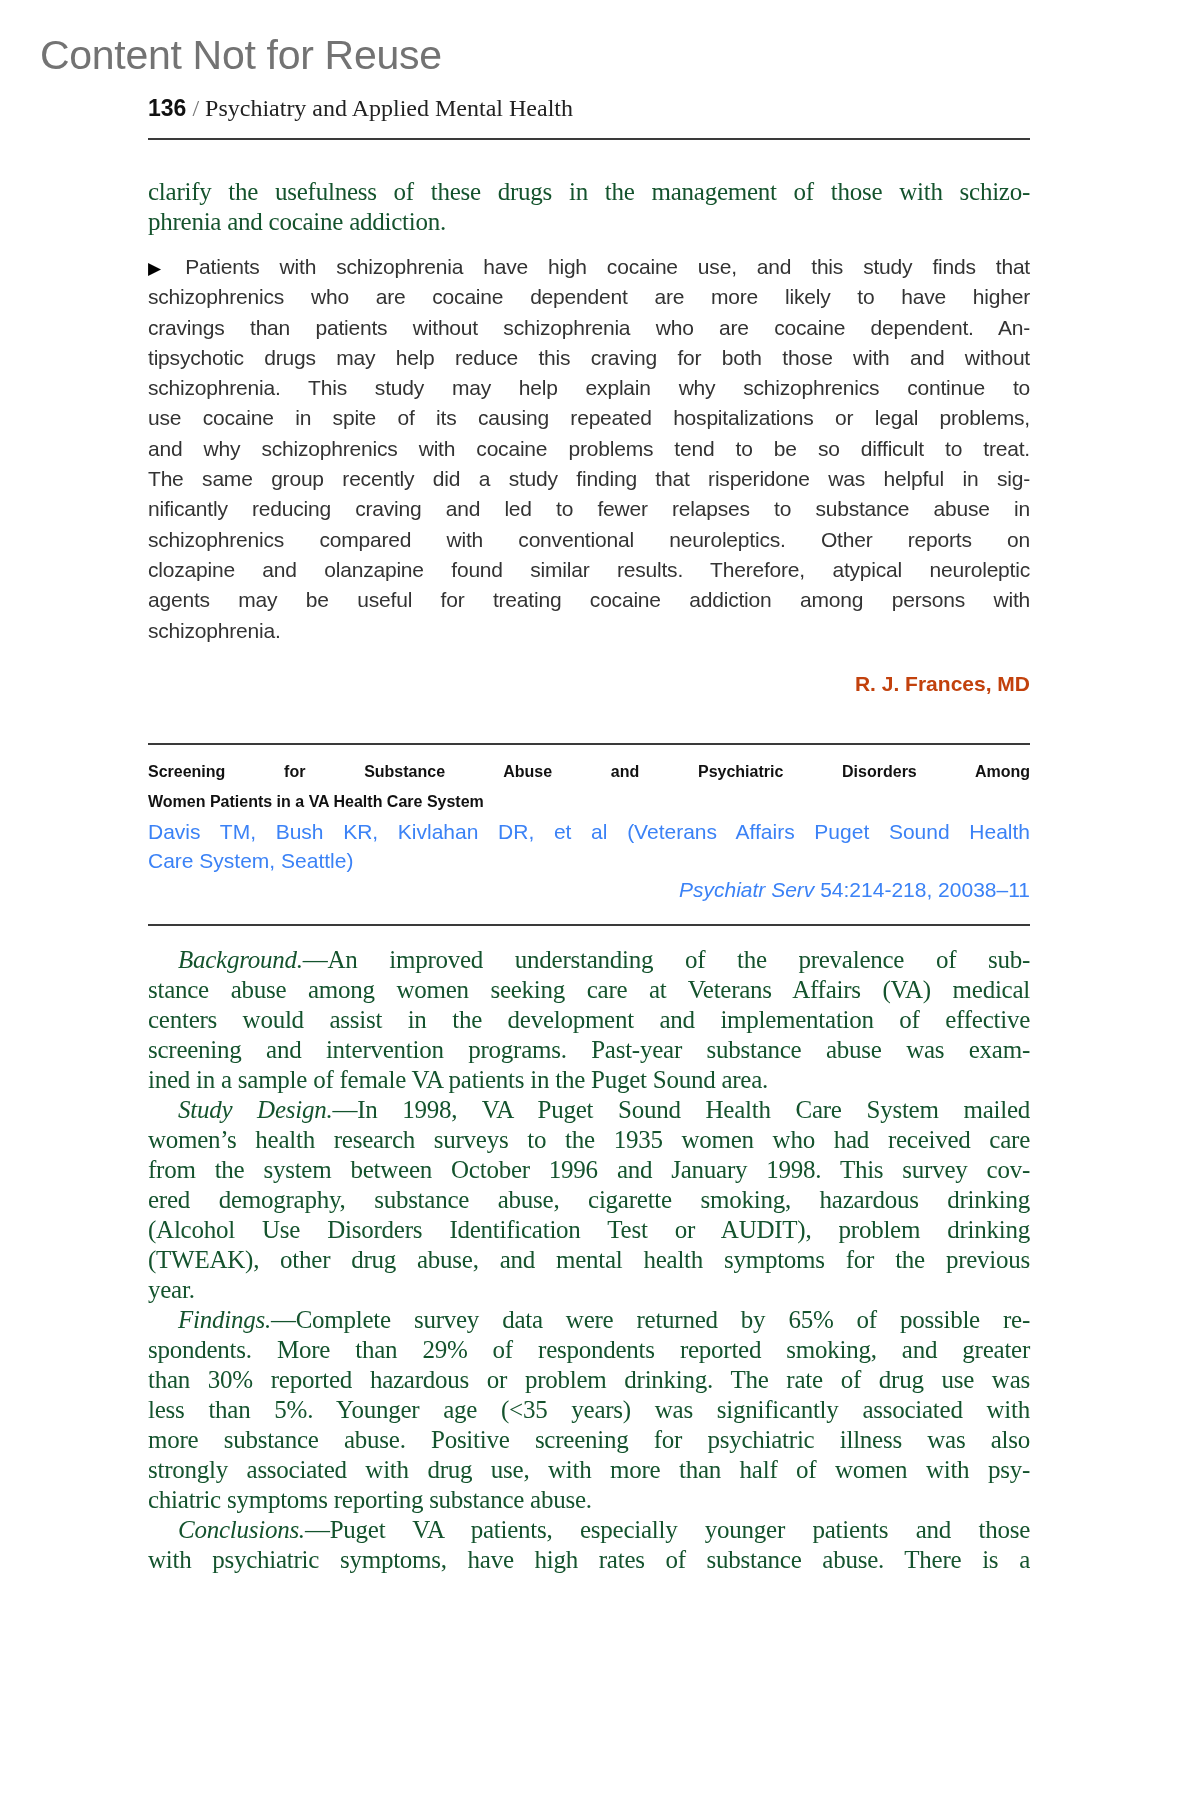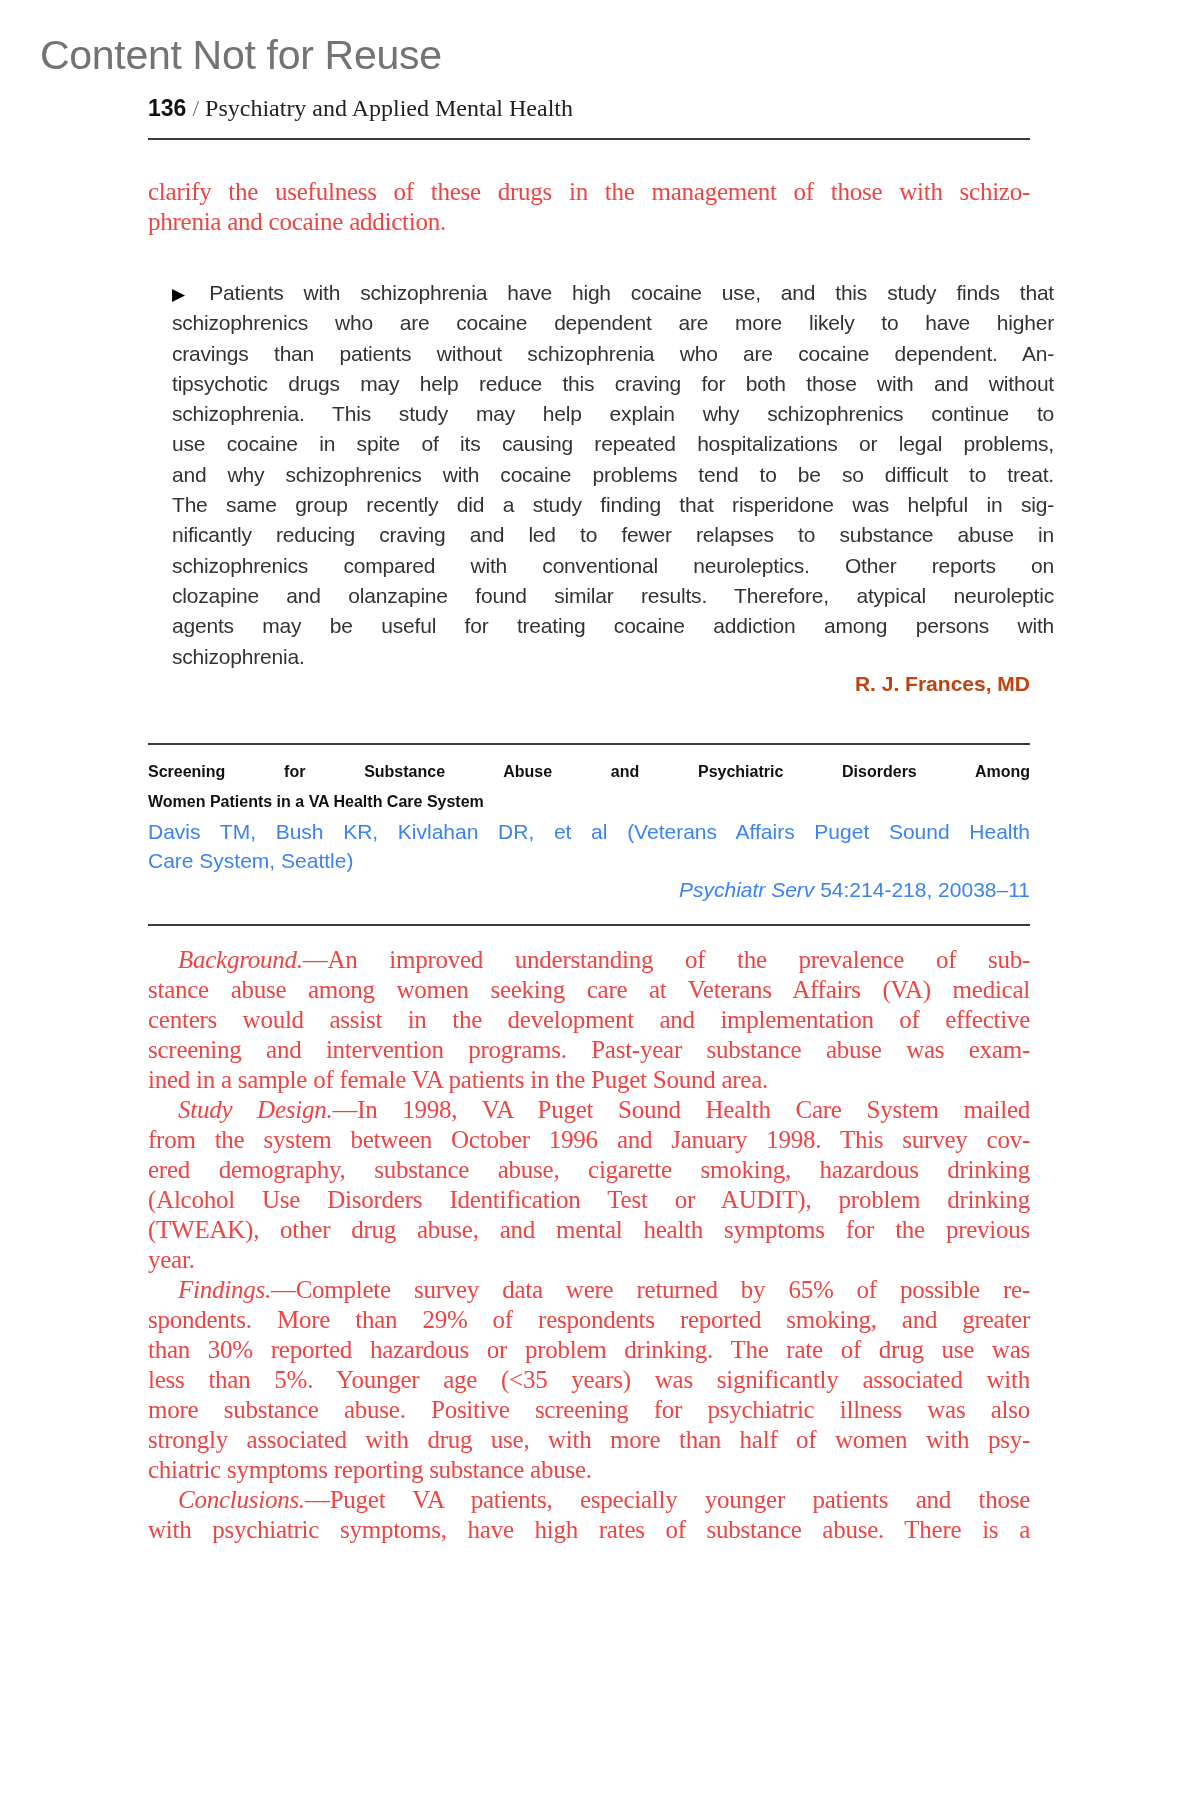--- a/index.html
+++ b/index.html
@@ -15,21 +15,21 @@
   }
   .running-head .pg { font-family: "Liberation Sans", sans-serif; font-weight: bold; font-size: 23px; color: #111; }
   .running-head .slash { color: #777; margin: 0 6px; }
   .rule { position: absolute; left: 148px; width: 882px; height: 2px; background: #3a3a3a; }
   .block { position: absolute; left: 148px; width: 882px; }
   .line {
     display: block; height: 30px; line-height: 30px; white-space: nowrap;
     text-align: justify; text-align-last: justify;
   }
   .line.last { text-align-last: left; }
-  .serif { font-family: "Liberation Serif", serif; font-size: 25px; color: #ef4444; letter-spacing: -0.25px; }
+  .serif { font-family: "Liberation Serif", serif; font-size: 25px; color: #14532d; letter-spacing: -0.25px; }
   .sans { font-family: "Liberation Sans", sans-serif; font-size: 21px; color: #333; letter-spacing: -0.2px; }
   .sans .line { height: 30.3px; line-height: 30.3px; }
   .indent { padding-left: 30px; }
   .arrow { font-size: 17px; color: #000; margin-right: 10px; }
   .author-sig {
     position: absolute; right: 170px; top: 672px;
     font-family: "Liberation Sans", sans-serif; font-weight: bold; font-size: 21px; color: #c2410c;
   }
   .title { font-family: "Liberation Sans", sans-serif; font-weight: bold; font-size: 16px; color: #111; }
   .title .line { height: 30px; line-height: 30px; }
@@ -46,21 +46,21 @@
 <div class="running-head">
   <span class="pg">136</span><span class="slash">/</span><span>Psychiatry and Applied Mental Health</span>
 </div>
 <div class="rule" style="top:138px;"></div>
 
 <div class="block serif" style="top:177px;">
   <span class="line">clarify the usefulness of these drugs in the management of those with schizo-</span>
   <span class="line last">phrenia and cocaine addiction.</span>
 </div>
 
-<div class="block sans" style="top:278px;margin-left:24px;">
+<div class="block sans" style="top:252px;">
   <span class="line"><span class="arrow">▶</span><span>Patients with schizophrenia have high cocaine use, and this study finds that</span></span>
   <span class="line">schizophrenics who are cocaine dependent are more likely to have higher</span>
   <span class="line">cravings than patients without schizophrenia who are cocaine dependent. An-</span>
   <span class="line">tipsychotic drugs may help reduce this craving for both those with and without</span>
   <span class="line">schizophrenia. This study may help explain why schizophrenics continue to</span>
   <span class="line">use cocaine in spite of its causing repeated hospitalizations or legal problems,</span>
   <span class="line">and why schizophrenics with cocaine problems tend to be so difficult to treat.</span>
   <span class="line">The same group recently did a study finding that risperidone was helpful in sig-</span>
   <span class="line">nificantly reducing craving and led to fewer relapses to substance abuse in</span>
   <span class="line">schizophrenics compared with conventional neuroleptics. Other reports on</span>
@@ -90,20 +90,21 @@
 
 <div class="block serif" style="top:945px;">
 
   <span class="line indent"><em>Background.</em><span>—An improved understanding of the prevalence of sub-</span></span>
   <span class="line">stance abuse among women seeking care at Veterans Affairs (VA) medical</span>
   <span class="line">centers would assist in the development and implementation of effective</span>
   <span class="line">screening and intervention programs. Past-year substance abuse was exam-</span>
   <span class="line last">ined in a sample of female VA patients in the Puget Sound area.</span>
 
   <span class="line indent"><em>Study Design.</em><span>—In 1998, VA Puget Sound Health Care System mailed</span></span>
+  <span class="line">women’s health research surveys to the 1935 women who had received care</span>
   <span class="line">from the system between October 1996 and January 1998. This survey cov-</span>
   <span class="line">ered demography, substance abuse, cigarette smoking, hazardous drinking</span>
   <span class="line">(Alcohol Use Disorders Identification Test or AUDIT), problem drinking</span>
   <span class="line">(TWEAK), other drug abuse, and mental health symptoms for the previous</span>
   <span class="line last">year.</span>
 
   <span class="line indent"><em>Findings.</em><span>—Complete survey data were returned by 65% of possible re-</span></span>
   <span class="line">spondents. More than 29% of respondents reported smoking, and greater</span>
   <span class="line">than 30% reported hazardous or problem drinking. The rate of drug use was</span>
   <span class="line">less than 5%. Younger age (&lt;35 years) was significantly associated with</span>

